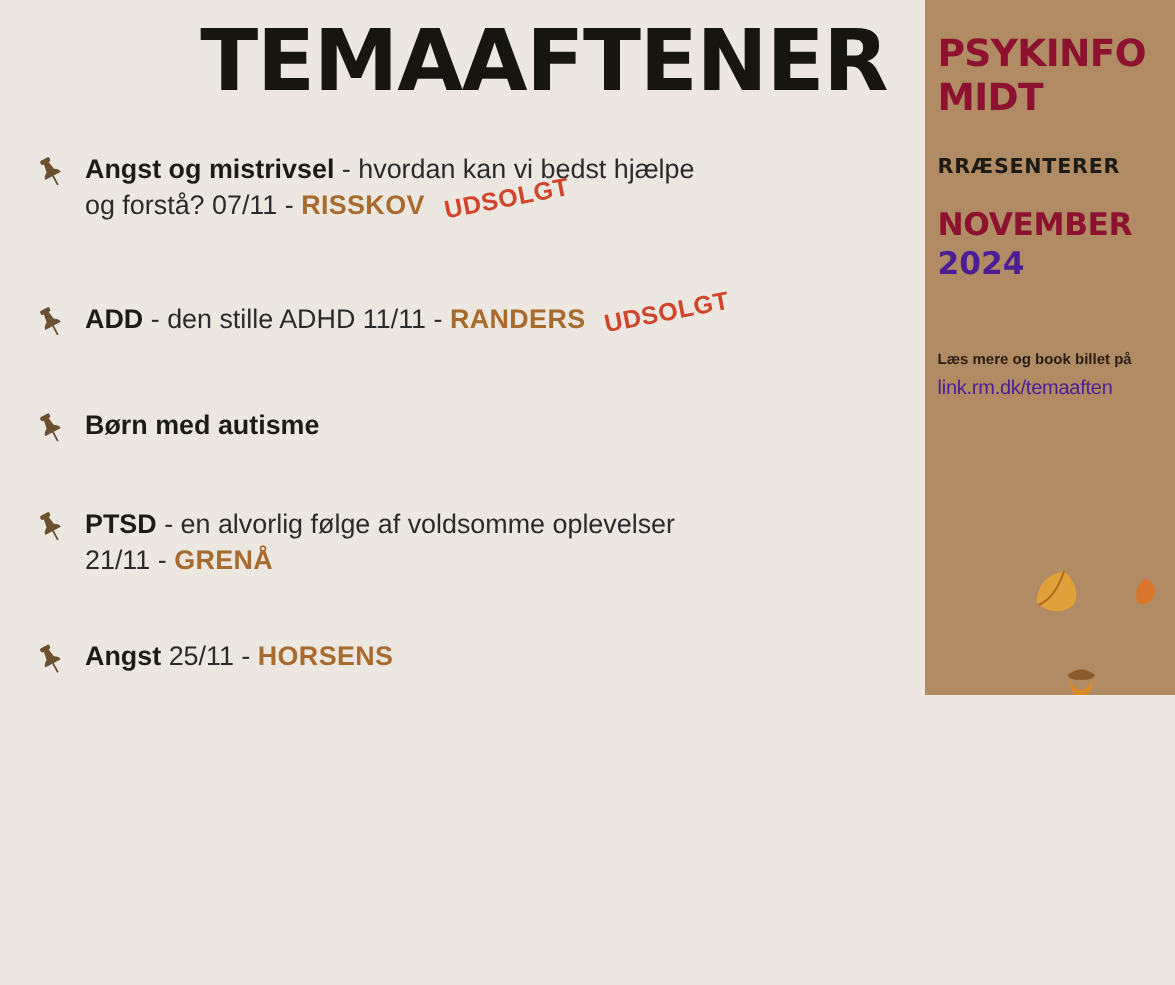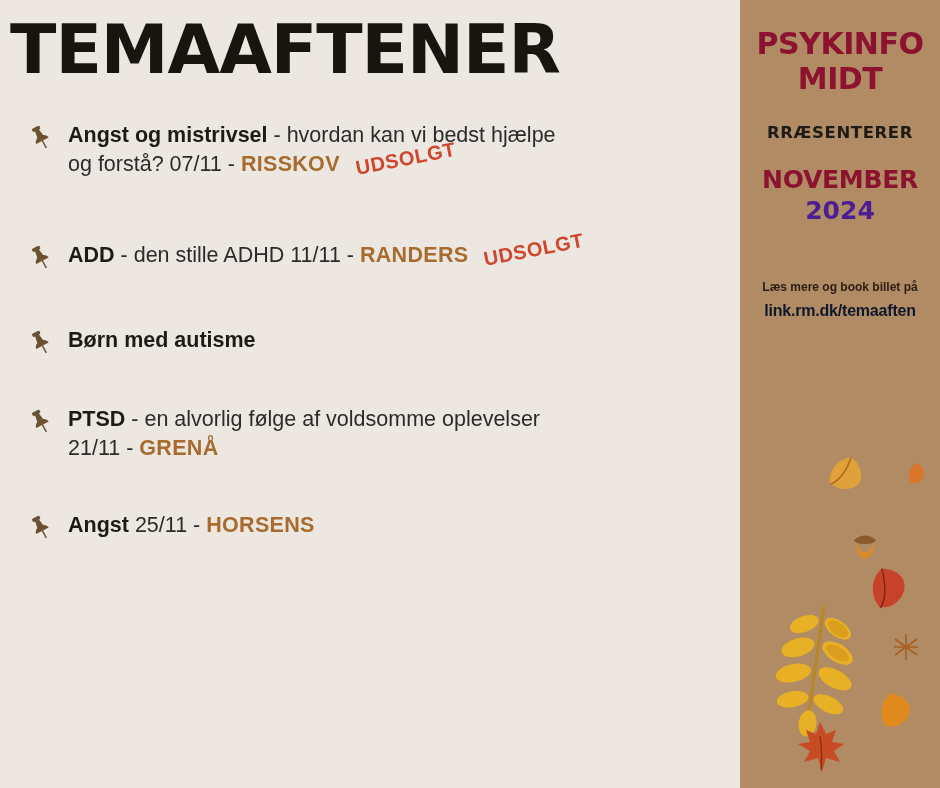--- a/index.html
+++ b/index.html
@@ -28,21 +28,21 @@
     height: 788px;
     background: #ece8e1;
     box-sizing: border-box;
   }
   .title {
     font-family: "DejaVu Sans", sans-serif;
     font-weight: bold;
     font-size: 68px;
     letter-spacing: -1px;
     color: #17150f;
-    text-align: left;
+    text-align: right;
     margin: 14px 0 0 0;
     padding: 0 30px 0 10px;
     line-height: 1.05;
   }
 
   .events {
     margin-top: 36px;
     padding-left: 26px;
   }
   .event {
@@ -91,25 +91,24 @@
   #event-0 { margin-bottom: 62px; }
   #event-1 { margin-bottom: 56px; }
   #event-2 { margin-bottom: 50px; }
   #event-3 { margin-bottom: 48px; }
   #event-4 { margin-bottom: 0; }
 
   
   .right {
     position: relative;
     width: 200px;
-    height: 788px;
+    height: 556px;
     background: #b08b64;
     box-sizing: border-box;
     padding: 18px 10px 0 10px;
-    text-align: center;
     overflow: hidden;
   }
   .brand {
     font-family: "DejaVu Sans", sans-serif;
     font-weight: bold;
     font-size: 30px;
     color: #8c1230;
     line-height: 1.18;
     margin-top: 8px;
     letter-spacing: -0.5px;
@@ -141,22 +140,22 @@
   .booknote {
     font-size: 12px;
     color: #2b1d12;
     margin-top: 52px;
     line-height: 1.5;
     font-weight: bold;
   }
   .booklink {
     display: block;
     font-size: 16px;
-    color: #0f172a;
-    font-weight: bold;
+    color: #4c1d95;
+    font-weight: normal;
     margin-top: 6px;
     text-decoration: none;
     letter-spacing: -0.2px;
   }
 
   
   .leaf {
     position: absolute;
     pointer-events: none;
   }

